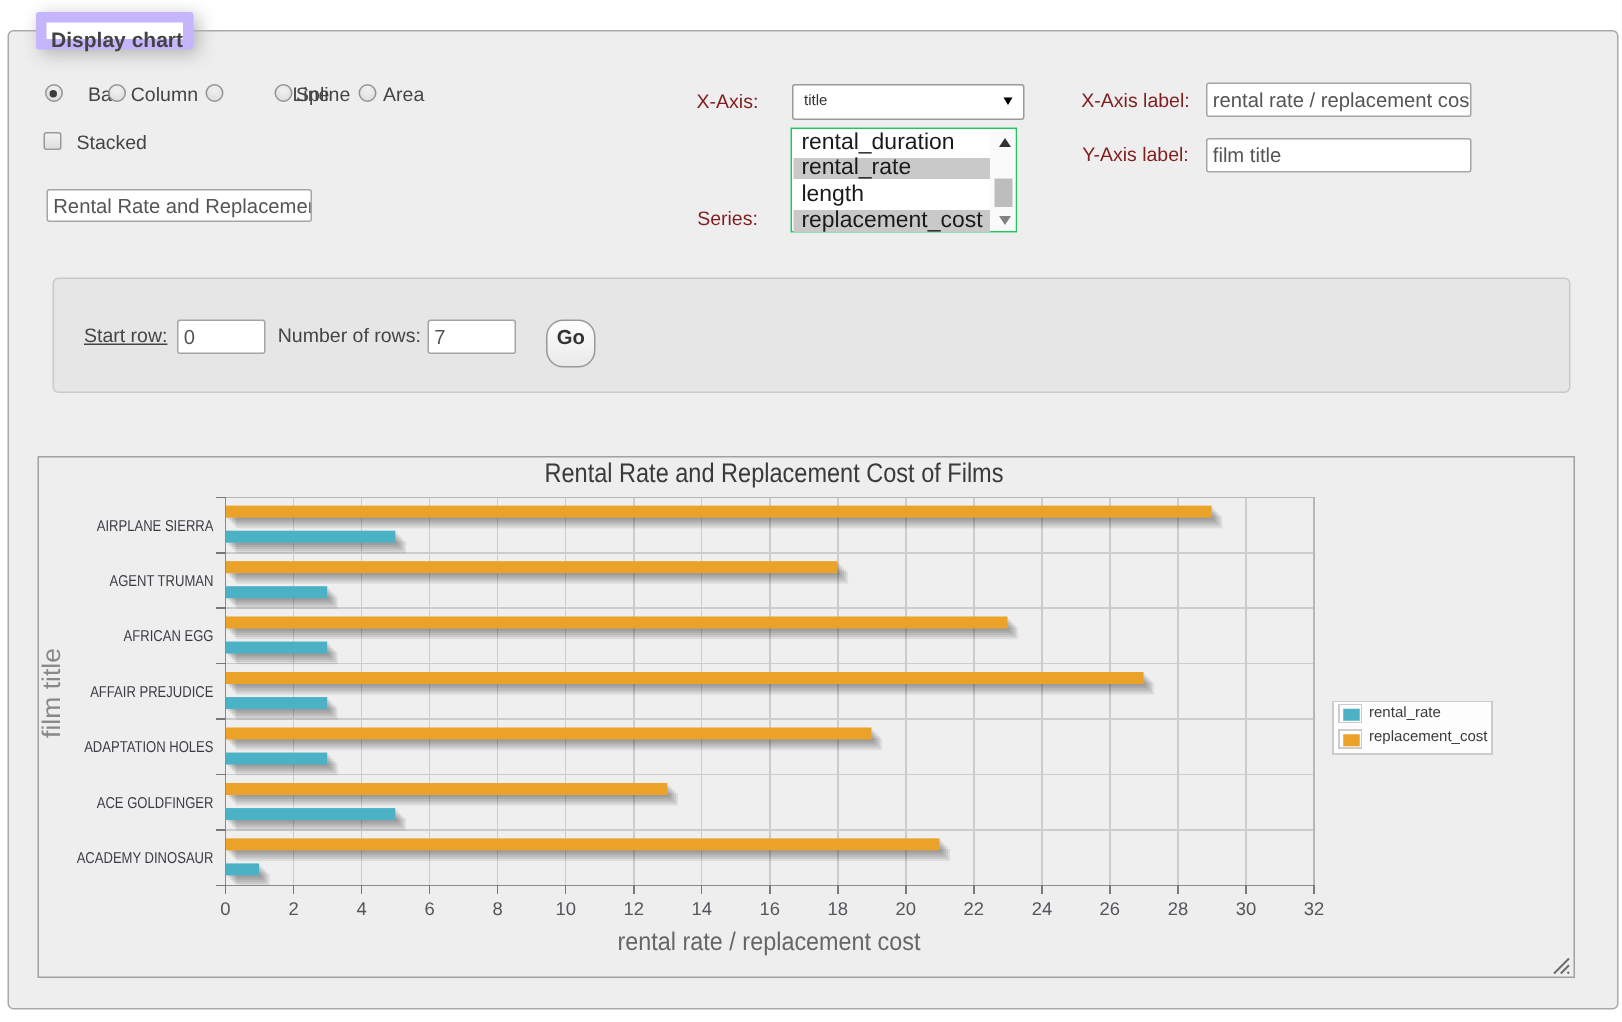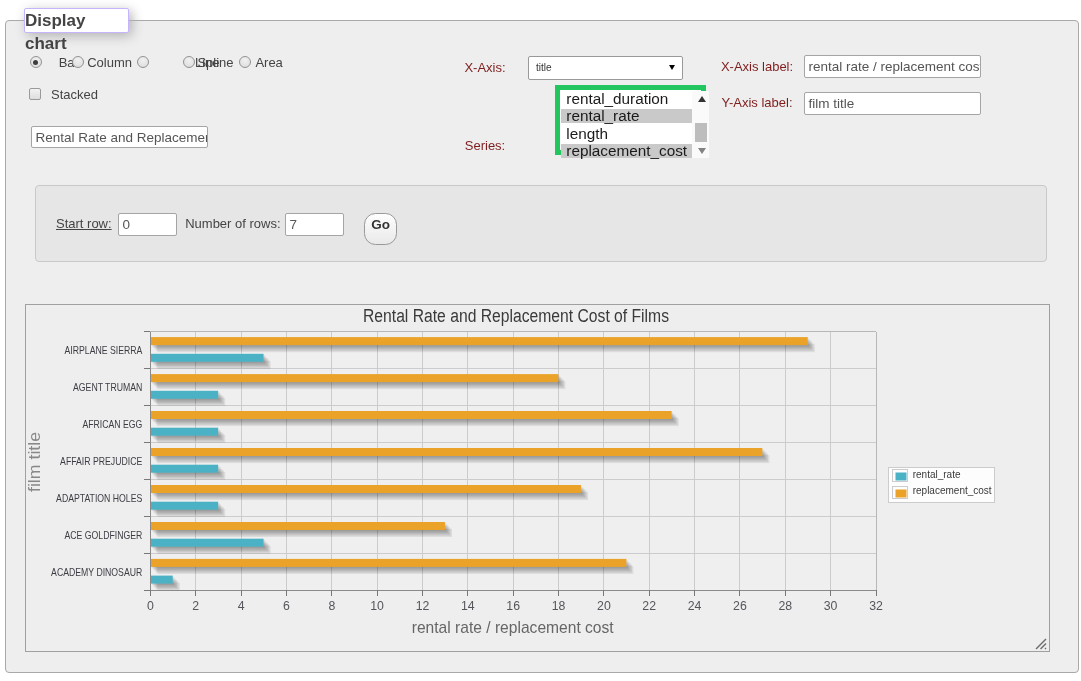--- a/index.html
+++ b/index.html
@@ -1,27 +1,27 @@
 <!DOCTYPE html>
 <html><head><meta charset="utf-8"><title>Display chart</title><style>
 * { margin:0; padding:0; box-sizing:border-box; }
 html,body { width:1081px; height:681px; background:#fff; font-family:"Liberation Sans",sans-serif; }
 body { position:relative; overflow:hidden; color:#444; }
 .abs { position:absolute; }
 .fieldset { left:5px; top:20px; width:1074px; height:653px; background:#eeeeee; border:1px solid #a9a9a9; border-radius:4px; }
-.flegend { left:24px; top:8px; width:105px; height:25px; background:#fff; border:1px solid #c4b5fd; border-radius:2px; box-shadow:3px 3px 12px #b3b3b3; font-size:17px; font-weight:bold; color:#444; line-height:23px; text-align:left; z-index:5; }
+.flegend { left:24px; top:8px; width:105px; height:25px; background:#fff; border:7px solid #c4b5fd; border-radius:2px; box-shadow:3px 3px 12px #b3b3b3; font-size:14px; font-weight:bold; color:#444; line-height:23px; text-align:right; z-index:5; }
 .lbl { font-size:13px; color:#444; white-space:nowrap; }
 .rlbl { font-size:13px; color:#7f1d1d; white-space:nowrap; text-align:center; width:80px; }
 .radio { width:12px; height:12px; border-radius:50%; border:1px solid #939393; background:radial-gradient(circle at 50% 30%, #f1f1f1 0%, #dedede 85%); box-sizing:border-box; }
 .radio.on::after { content:""; position:absolute; left:2.4px; top:2.4px; width:5.2px; height:5.2px; border-radius:50%; background:#3d3d3d; }
 .cb { width:12px; height:12px; border:1px solid #9a9a9a; border-radius:2px; background:linear-gradient(#f2f2f2,#dedede); box-sizing:border-box; }
 .inp { background:#fff; border:1px solid #a5a5a5; border-radius:2px; font-size:13.5px; color:#555; line-height:21px; padding:0 0 0 3.5px; overflow:hidden; white-space:nowrap; }
 .sel { background:#fff; border:1px solid #999; border-radius:2px; font-size:10px; color:#333; line-height:22px; padding:0 7px; }
 .arrow { width:0; height:0; border-left:3.8px solid transparent; border-right:3.8px solid transparent; border-top:5.5px solid #000; }
-.listbox { background:#fff; border:5px solid #22c55e;margin-left:28px; }
+.listbox { background:#fff; border:1px solid #22c55e; }
 .opt { position:absolute; left:1px; width:131px; height:17.25px; font-size:15.3px; color:#1a1a1a; line-height:17.25px; padding-left:5.3px; white-space:nowrap; overflow:hidden; }
 .opt.selected { background:linear-gradient(to bottom, rgba(201,201,201,0) 0px, rgba(201,201,201,0) 2.2px, #c9c9c9 2.2px, #c9c9c9 16.4px, rgba(201,201,201,0) 16.4px); }
 .panel { left:35px; top:185px; width:1012px; height:77px; background:#e6e6e6; border:1px solid #c9c9c9; border-radius:4px; }
 .gobtn { left:364px; top:213px; width:33px; height:32px; border:1px solid #999; border-radius:11.5px; background:linear-gradient(#fefefe,#e9e9e9); font-size:13.5px; font-weight:bold; color:#333; text-align:center; line-height:21px; }
 .chartbox { left:25px; top:304px; width:1025px; height:348px; background:#eeeeee; border:1px solid #a0a0a0; }
 </style></head>
 <body>
 <div class="abs fieldset"></div>
 <div class="abs flegend">Display chart</div>
 

